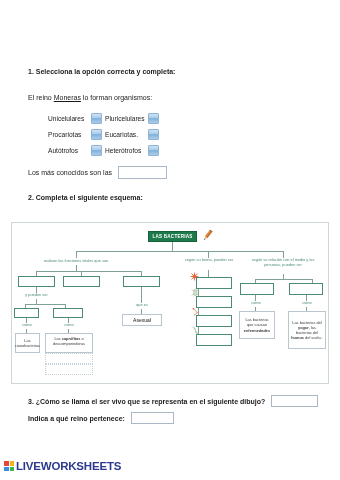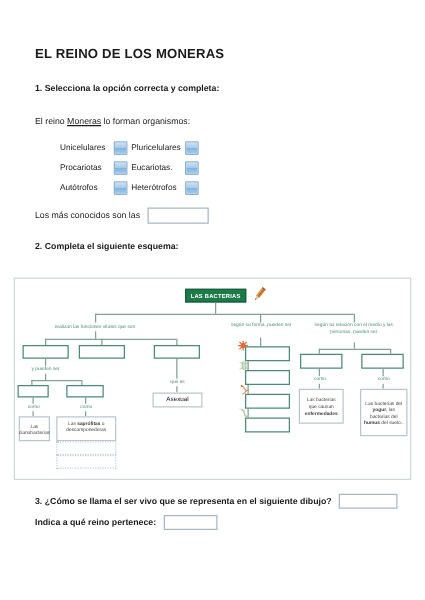--- a/index.html
+++ b/index.html
@@ -255,21 +255,20 @@
     font-weight: bold;
     letter-spacing: -0.2px;
     color: #2b3a8f;
   }
 </style>
 </head>
 <body>
 
 <div class="page">
 
-  <div class="worksheet-title">EL REINO DE LOS MONERAS</div>
 
   <div class="q1-label">1. Selecciona la opción correcta y completa:</div>
 
   <div class="intro-line">
     <span>El reino </span><span class="underlined">Moneras</span><span> lo forman organismos:</span>
   </div>
 
   <div class="options">
     <div class="opt-row">
       <div class="opt-col">
@@ -455,14 +454,23 @@
   <div class="q3-row">
     <span>3. ¿Cómo se llama el ser vivo que se representa en el siguiente dibujo?</span>
     <input class="inp" type="text" value="" style="">
   </div>
 
   <div class="q4-row">
     <span>Indica a qué reino pertenece:</span>
     <input class="inp" type="text" value="" style="">
   </div>
 
+  <div class="brand">
+    <span class="brand-mark">
+      <span class="bm" style="background:#e8453c;"></span>
+      <span class="bm" style="background:#f2b418;"></span>
+      <span class="bm" style="background:#3b8ede;"></span>
+      <span class="bm" style="background:#3cb44b;"></span>
+    </span>
+    <span class="brand-text">LIVEWORKSHEETS</span>
+  </div>
 
 </div>
 
 </body></html>

